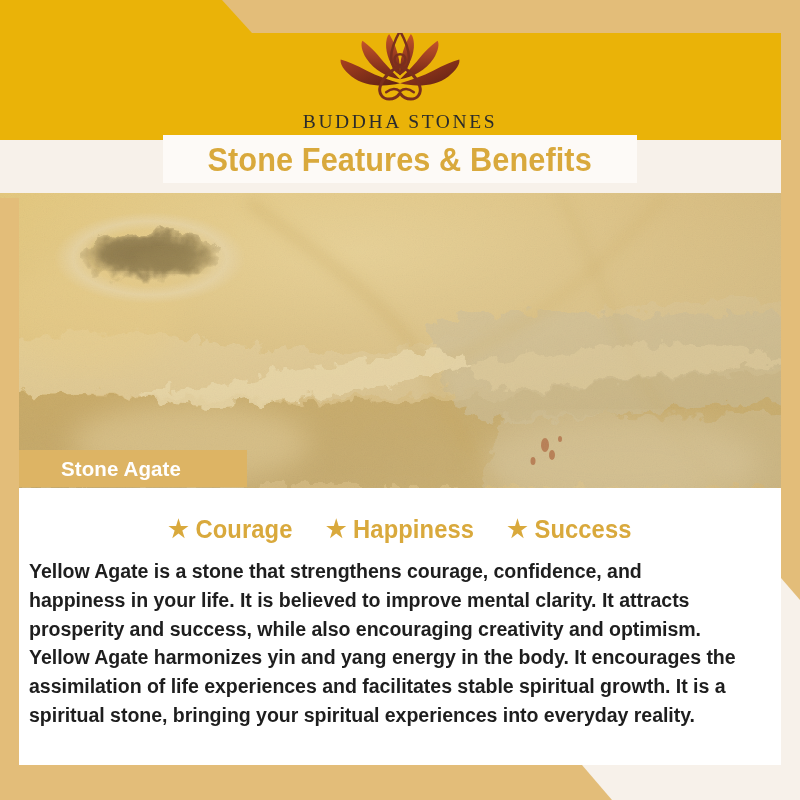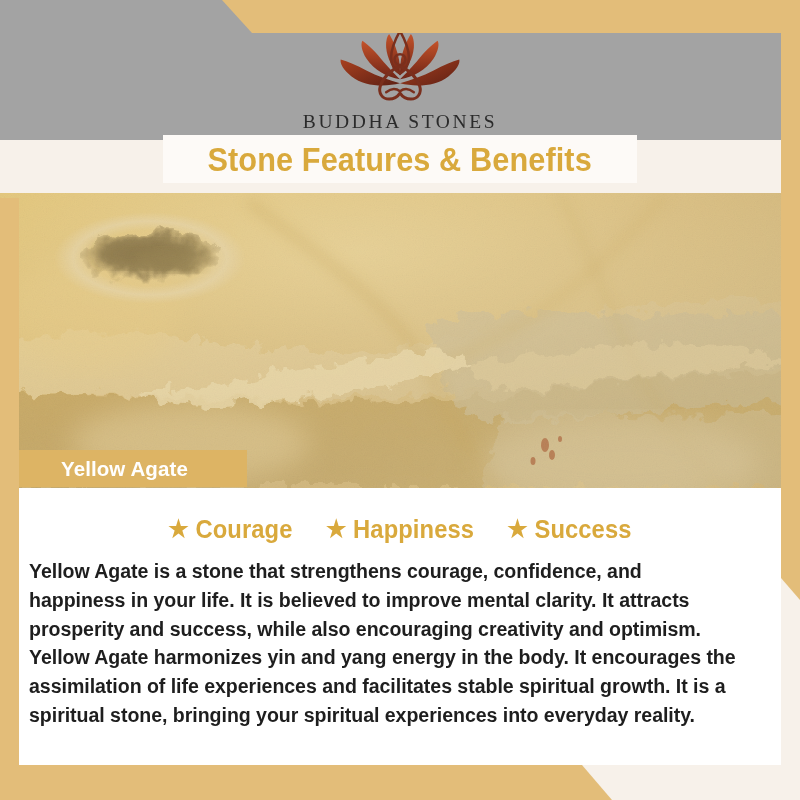--- a/index.html
+++ b/index.html
@@ -53,21 +53,21 @@
     background: #e3bd79;
     clip-path: polygon(0 0, 582px 0, 612px 35px, 0 35px);
     z-index: 6;
   }
 
   
   .header {
     position: absolute;
     top: 0; left: 0;
     width: 800px; height: 140px;
-    background: #a3a3a3;
+    background: #eab308;
     z-index: 2;
   }
 
   .logo-wrap {
     position: absolute;
     top: 24px; left: 0;
     width: 800px;
     text-align: center;
   }
   .logo-mark {
@@ -330,21 +330,21 @@
         <ellipse cx="552" cy="262" rx="3" ry="5"></ellipse>
         <ellipse cx="533" cy="268" rx="2.5" ry="4"></ellipse>
         <ellipse cx="560" cy="246" rx="2" ry="3"></ellipse>
       </g>
 
       <rect width="800" height="295" filter="url(#grain)" fill="#d9bd7c" opacity="0.5"></rect>
     </svg>
   </div>
 
   <div class="stone-label">
-    <span class="stone-label-text">Yellow Agate</span>
+    <span class="stone-label-text">Stone Agate</span>
   </div>
 
   <div class="content">
     <div class="content-inner">
 
       <div class="benefits">
         <div class="benefit">
           <span class="star">★</span>
           <span>Courage</span>
         </div>

